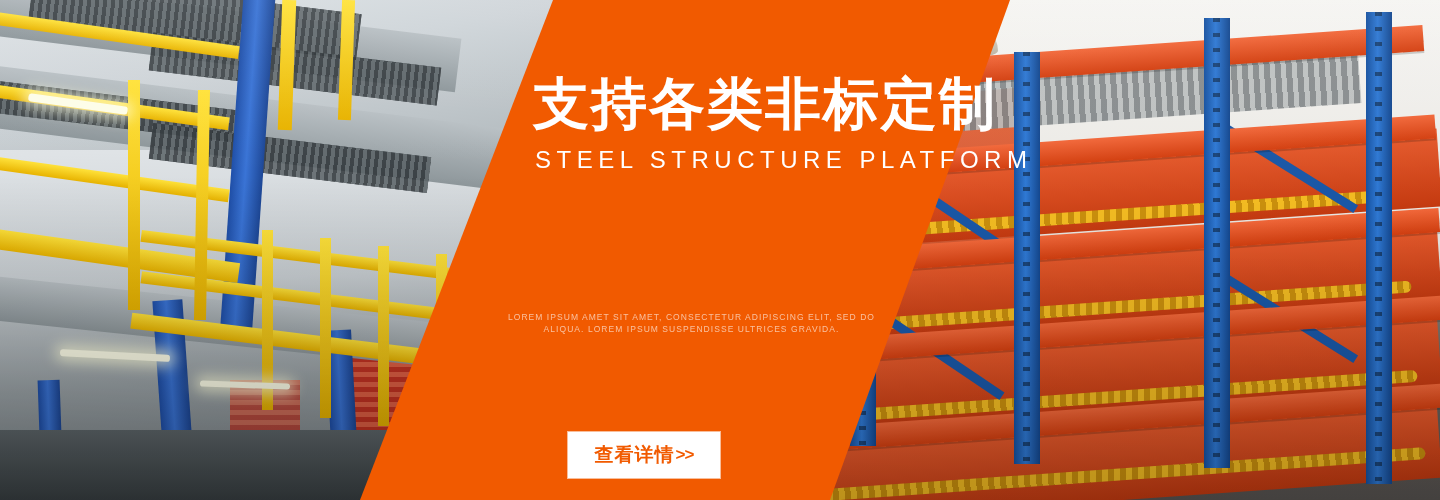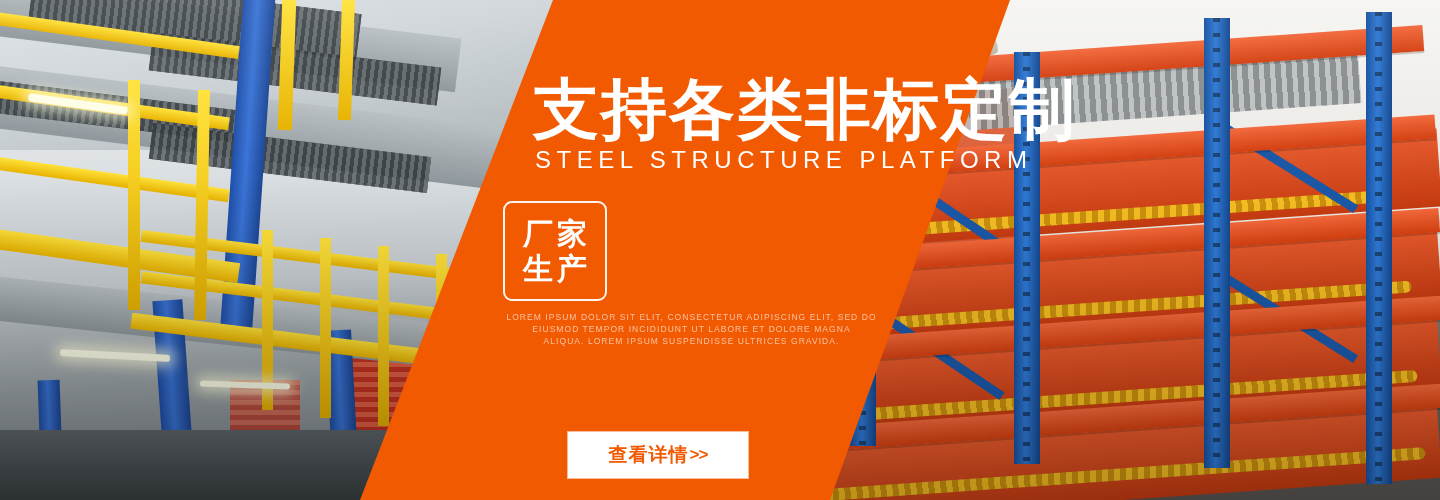--- a/index.html
+++ b/index.html
@@ -172,21 +172,21 @@
     position:absolute;left:0;top:0;width:1440px;height:500px;
     background:var(--brand,#f15a00);
     clip-path:polygon(553px 0, 1010px 0, 830px 500px, 360px 500px);
   }
 
   
   .content{position:absolute;left:0;top:0;width:1440px;height:500px;}
 
   .headline{
     position:absolute;left:533px;top:76px;
-    font-size:66px;font-weight:bold;color:#fff;
+    font-size:56px;font-weight:bold;color:#fff;
     letter-spacing:2px;line-height:1;white-space:nowrap;
     font-family:"Liberation Sans","DejaVu Sans",sans-serif;
   }
   .subtitle{
     position:absolute;left:535px;top:146px;
     font-size:24px;color:#ffffff;letter-spacing:5.5px;
     white-space:nowrap;font-weight:400;text-align:center;
   }
 
   .feature-row{position:absolute;left:503px;top:201px;display:flex;gap:32px;}
@@ -202,21 +202,21 @@
 
   .lorem{
     position:absolute;left:503px;top:311px;width:377px;
     text-align:center;color:rgba(255,255,255,.62);
     font-size:8.5px;letter-spacing:1.05px;line-height:12.2px;
   }
   .lorem div{white-space:nowrap;}
 
   .cta{
     position:absolute;left:568px;top:432px;
-    width:180px;height:46px;
+    width:152px;height:46px;
     background:#fff;
     display:flex;align-items:center;justify-content:center;
     color:#f15a00;font-size:19px;font-weight:bold;letter-spacing:1px;
     box-shadow:0 0 0 1px rgba(255,255,255,.6);
     cursor:pointer;
   }
   .cta .chev{font-size:17px;letter-spacing:-1px;margin-left:1px;font-weight:bold;}
 </style>
 </head>
 <body>
@@ -310,29 +310,24 @@
 
   <div class="orange-panel" style="background: rgb(241, 90, 0);"></div>
 
   <div class="content">
 
     <div class="headline">支持各类非标定制</div>
 
     <div class="subtitle">STEEL STRUCTURE PLATFORM</div>
 
     <div class="feature-row">
-      <div class="feature-box">
-        <span>厂家</span>
-        <span>生产</span>
-      </div>
     </div>
 
     <div class="lorem">
-      <div>LOREM IPSUM DOLOR SIT ELIT, CONSECTETUR ADIPISCING ELIT, SED DO</div>
-      <div>EIUSMOD TEMPOR INCIDIDUNT UT LABORE ET DOLORE MAGNA</div>
+      <div>LOREM IPSUM AMET SIT AMET, CONSECTETUR ADIPISCING ELIT, SED DO</div>
       <div>ALIQUA. LOREM IPSUM SUSPENDISSE ULTRICES GRAVIDA.</div>
     </div>
 
     <div class="cta" style="color: rgb(241, 90, 0);">
       <span>查看详情</span>
       <span class="chev">&gt;&gt;</span>
     </div>
 
   </div>
 </div>

